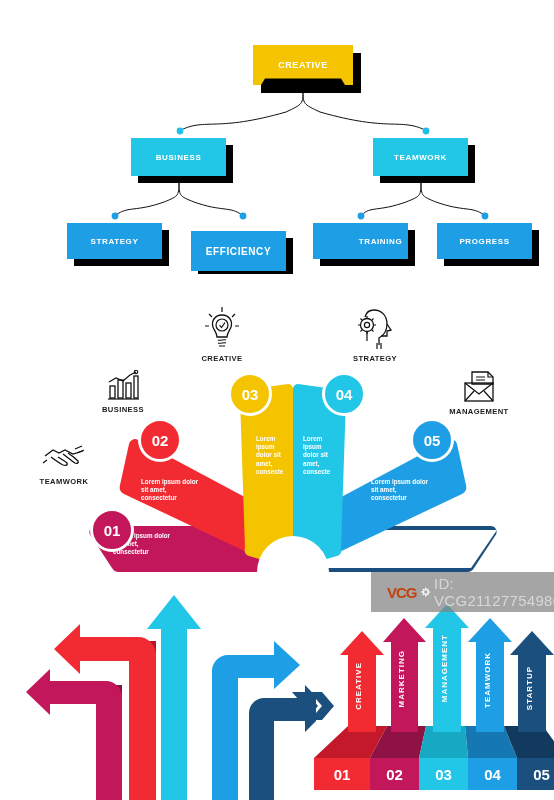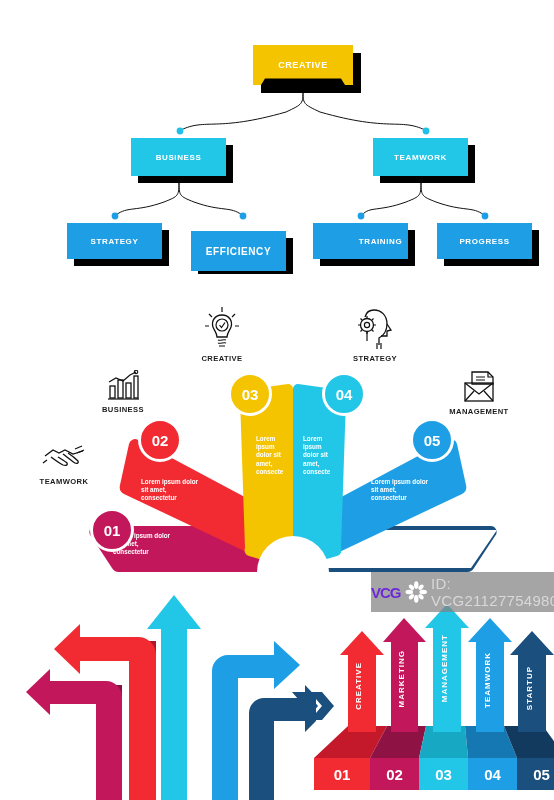--- a/index.html
+++ b/index.html
@@ -66,21 +66,21 @@
   .bars{position:absolute;left:276px;top:600px;width:278px;height:200px;}
   .bar-label{position:absolute;color:#fff;font-weight:bold;font-size:8px;
              letter-spacing:1px;writing-mode:vertical-rl;transform:rotate(180deg);
              white-space:nowrap;}
   .bar-num{position:absolute;color:#fff;font-weight:bold;font-size:15px;
            display:flex;align-items:center;justify-content:center;}
 
   
   .wm{position:absolute;left:355px;top:572px;width:199px;height:40px;
       background:rgba(130,130,130,.72);z-index:40;display:flex;align-items:center;}
-  .wm-logo{font-size:15px;font-weight:bold;color:#6d28d9;margin-left:0;
+  .wm-logo{font-size:15px;font-weight:bold;color:#c2410c;margin-left:16px;
            letter-spacing:-1px;}
   .wm-star{width:26px;height:26px;margin:0 4px;position:relative;}
   .wm-id{font-size:15px;color:#d8d8d8;letter-spacing:.3px;}
 </style>
 </head>
 <body>
 
 <div class="stage">
 
   <div class="org">

